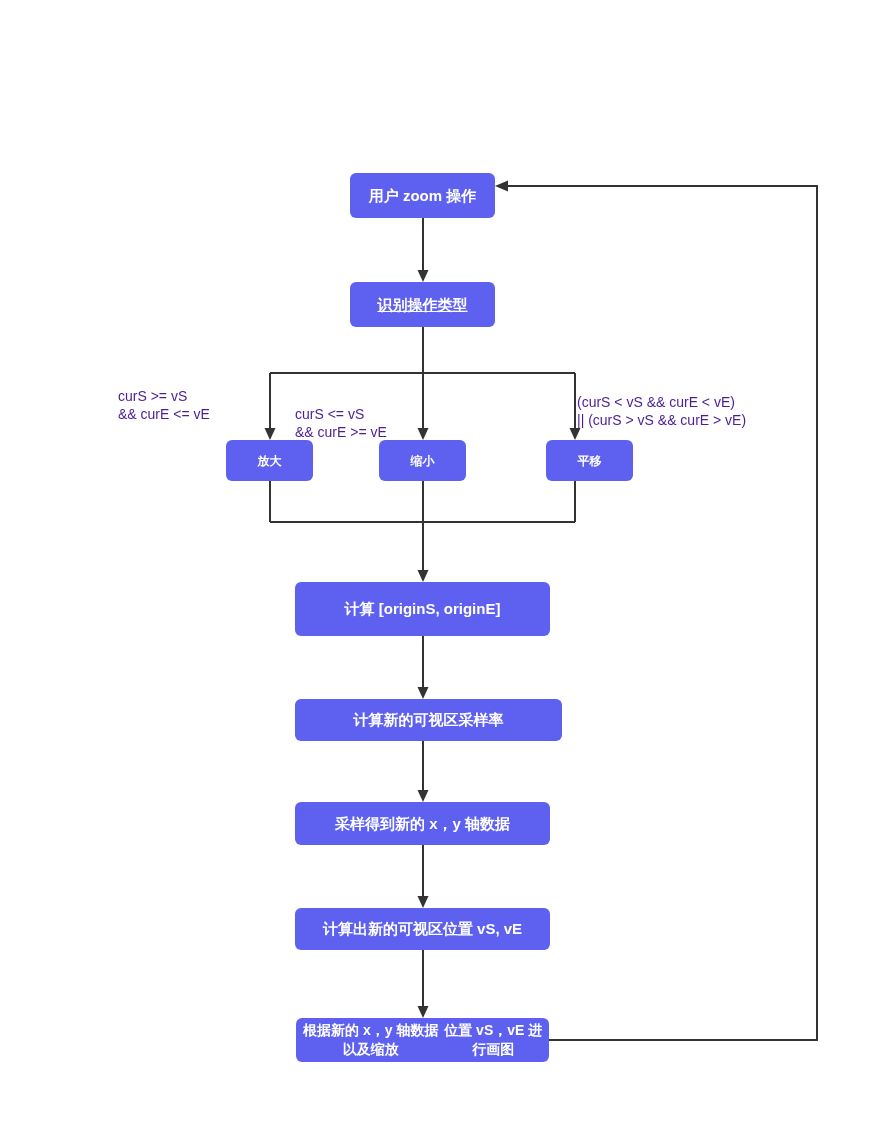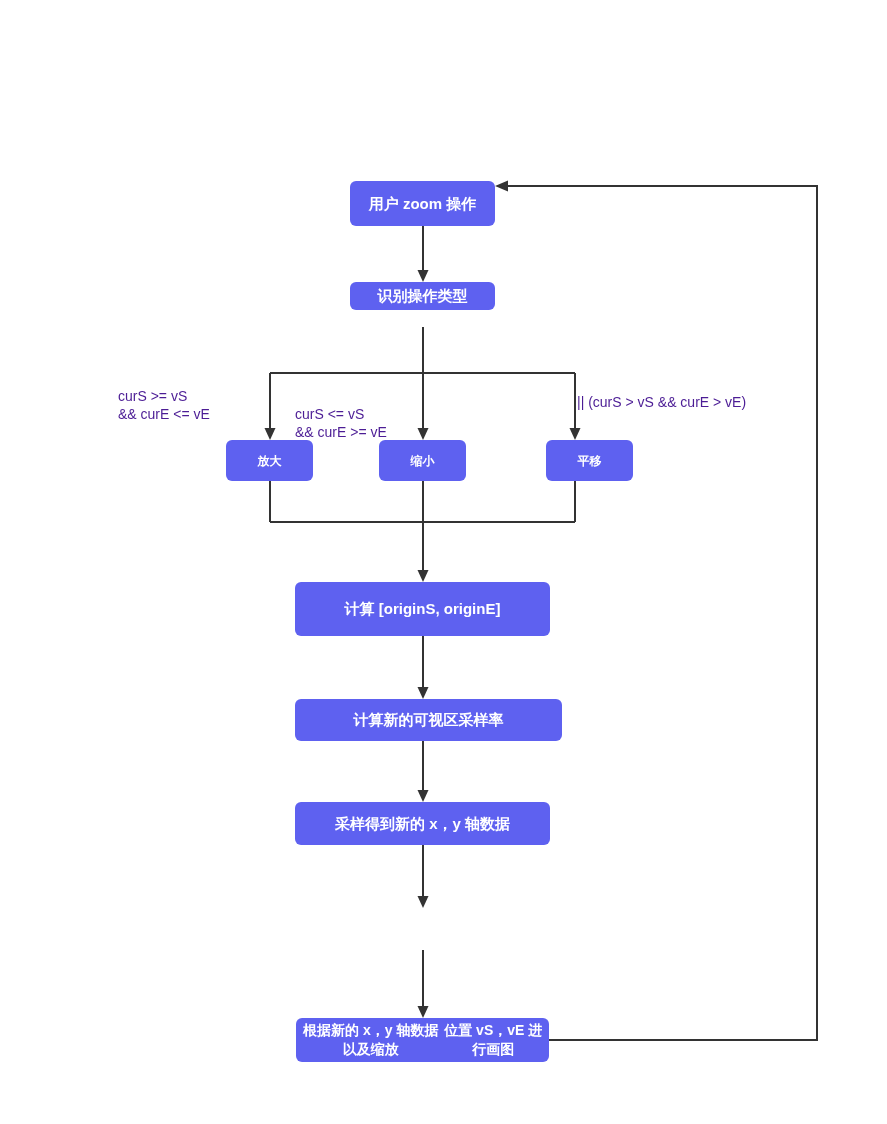--- a/index.html
+++ b/index.html
@@ -98,25 +98,25 @@
     <path d="M423,845 L423,897"></path>
     <polygon points="417.5,896 428.5,896 423,908"></polygon>
 
     <path d="M423,950 L423,1007"></path>
     <polygon points="417.5,1006 428.5,1006 423,1018"></polygon>
 
     <path d="M549,1040 L817,1040 L817,186 L508,186"></path>
     <polygon points="508,180.5 508,191.5 495,186"></polygon>
   </svg>
 
-  <div class="node" style="left:350px; top:173px; width:145px; height:45px;margin-top:8px;">
+  <div class="node" style="left:350px; top:173px; width:145px; height:45px;">
     <span>用户 zoom 操作</span>
   </div>
 
-  <div class="node" style="left:350px; top:282px; width:145px; height:28px;">
+  <div class="node" style="left:350px; top:282px; width:145px; height:45px;text-decoration:underline;">
     <span>识别操作类型</span>
   </div>
 
   <div class="node small" style="left:226px; top:440px; width:87px; height:41px;">
     <span>放大</span>
   </div>
 
   <div class="node small" style="left:379px; top:440px; width:87px; height:41px;">
     <span>缩小</span>
   </div>
@@ -130,33 +130,37 @@
   </div>
 
   <div class="node" style="left:295px; top:699px; width:267px; height:42px;">
     <span>计算新的可视区采样率</span>
   </div>
 
   <div class="node" style="left:295px; top:802px; width:255px; height:43px;">
     <span>采样得到新的 x，y 轴数据</span>
   </div>
 
+  <div class="node" style="left:295px; top:908px; width:255px; height:42px;">
+    <span>计算出新的可视区位置 vS, vE</span>
+  </div>
 
   <div class="node two-line" style="left:296px; top:1018px; width:253px; height:44px;">
     <span>根据新的 x，y 轴数据以及缩放</span>
     <span>位置 vS，vE 进行画图</span>
   </div>
 
   <div class="cond" style="left:118px; top:387px; width:160px;">
     <div>curS &gt;= vS</div>
     <div>&amp;&amp; curE &lt;= vE</div>
   </div>
 
   <div class="cond" style="left:295px; top:393px; width:145px;margin-top:12px;">
     <div>curS &lt;= vS</div>
     <div>&amp;&amp; curE &gt;= vE</div>
   </div>
 
   <div class="cond" style="left:577px; top:393px; width:225px;">
+    <div>(curS &lt; vS &amp;&amp; curE &lt; vE)</div>
     <div>|| (curS &gt; vS &amp;&amp; curE &gt; vE)</div>
   </div>
 
 </div>
 
 </body></html>

